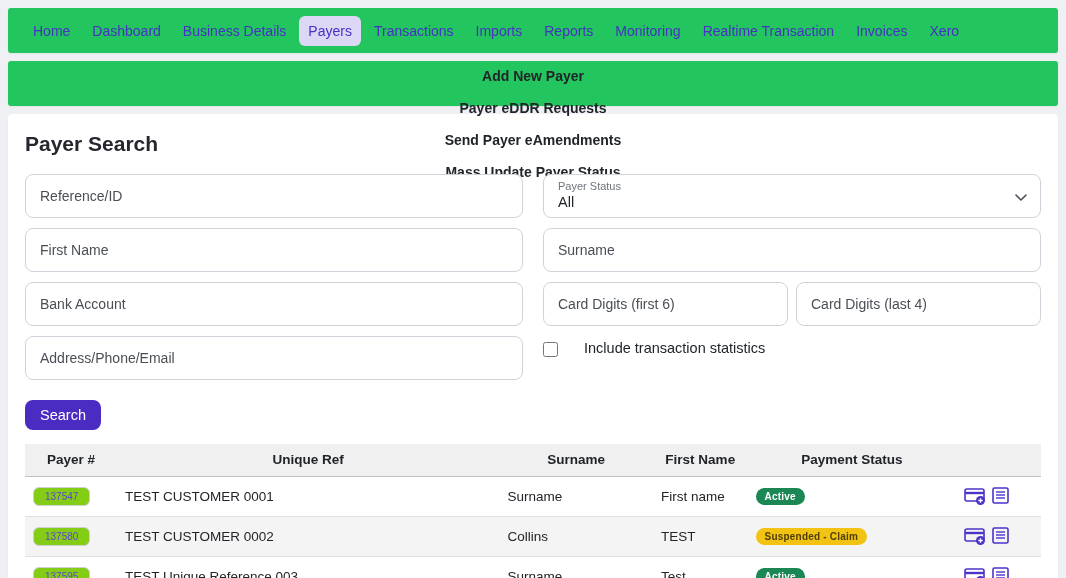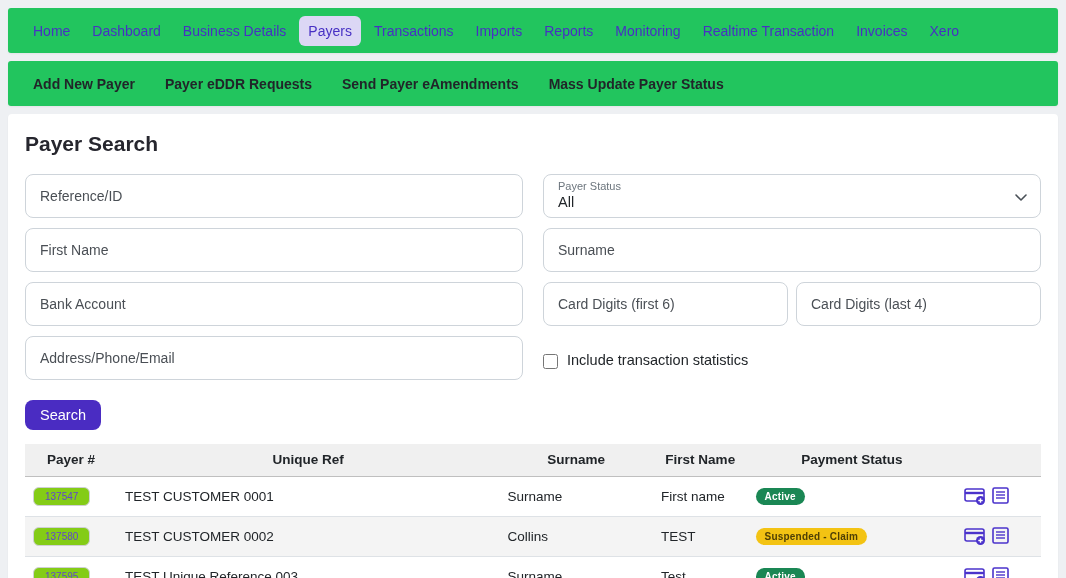--- a/index.html
+++ b/index.html
@@ -27,21 +27,21 @@
     color: #4730c4;
     text-decoration: none;
     font-size: 14px;
     padding: 7px 9px;
     border-radius: 6px;
     cursor: pointer;
     white-space: nowrap;
   }
   .topnav a.active { background: #dcd7f5; }
   
-  .subnav { gap: 12px; }
+  .subnav { gap: 2px; flex-direction: column; }
   .subnav a {
     display: inline-block;
     color: #212529;
     text-decoration: none;
     font-size: 14px;
     font-weight: 600;
     padding: 7px 9px;
     cursor: pointer;
     white-space: nowrap;
   }
@@ -89,21 +89,21 @@
     background: #fff;
     cursor: pointer;
   }
   .select-box .sel-label { font-size: 11px; color: #6c757d; display: block; line-height: 13px; }
   .select-box .sel-value { font-size: 14.5px; color: #212529; line-height: 19px; }
   .select-box .chev {
     position: absolute; right: 12px; top: 15px;
   }
   .split-2 { display: grid; grid-template-columns: 1fr 1fr; column-gap: 8px; }
   .checkbox-row {
-    display: flex; align-items: center; gap: 9px;
+    display: flex; align-items: flex-start; gap: 26px;
     padding-top: 4px;
     font-size: 14.5px;
   }
   .checkbox-row input[type=checkbox] {
     width: 15px; height: 15px;
     margin-top: 2px;
     accent-color: #4a2cc2;
     border: 1px solid #b8bfc6;
   }
   .btn-search {

